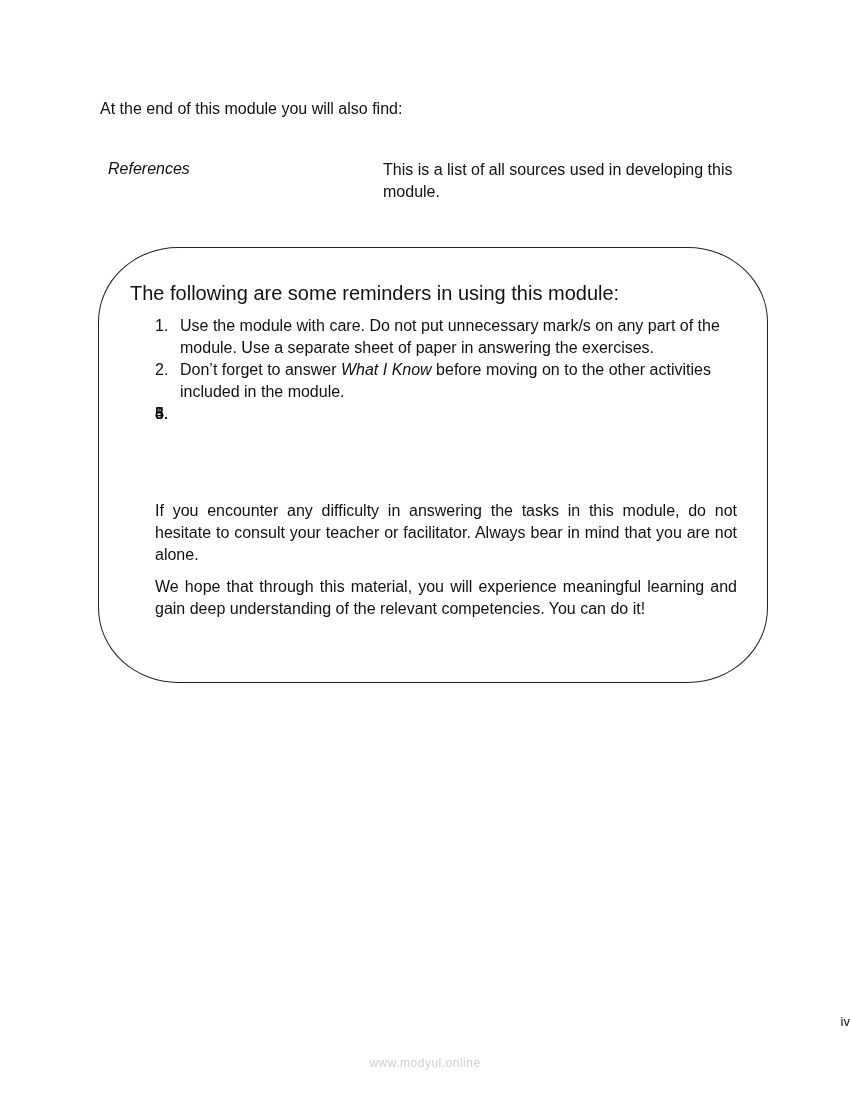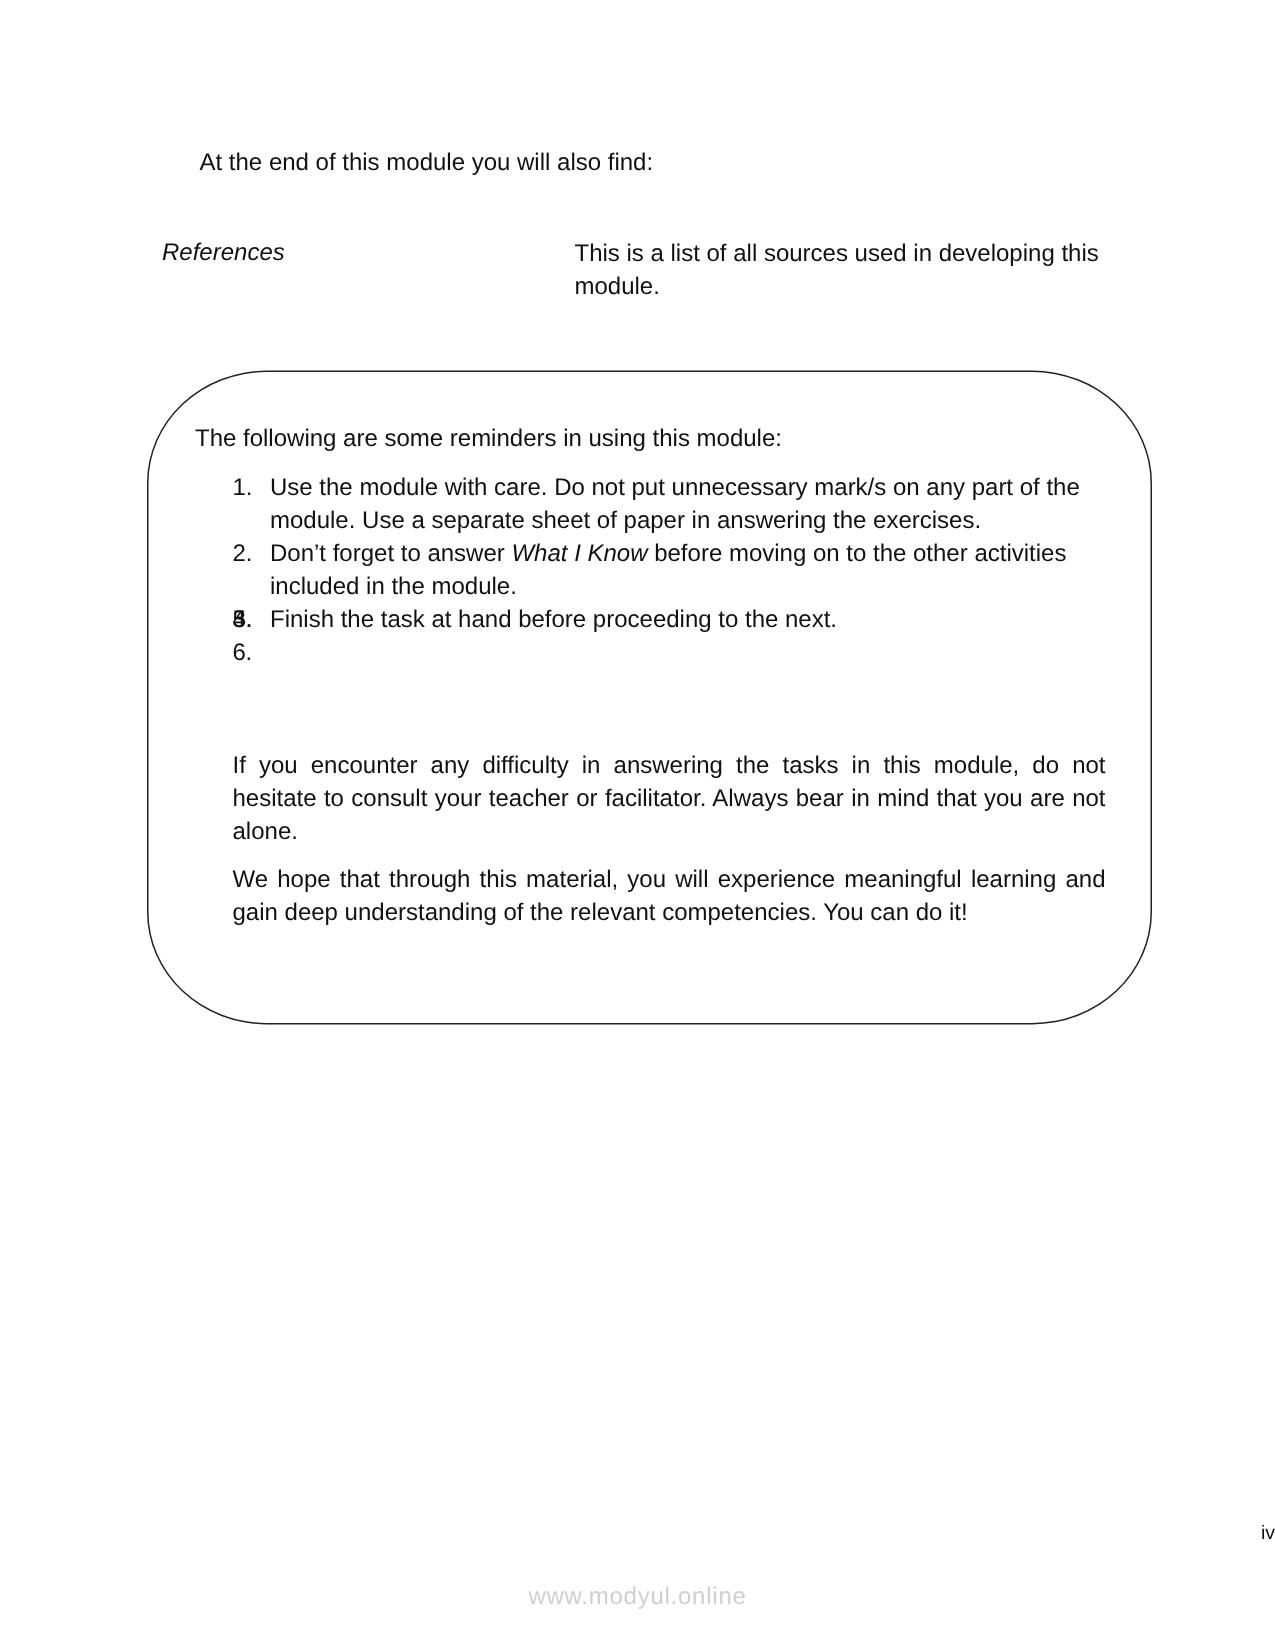--- a/index.html
+++ b/index.html
@@ -14,21 +14,20 @@
       overflow: hidden;
       font-family: "Liberation Sans", sans-serif;
       color: #111111;
     }
     .intro {
       position: absolute;
       left: 100px;
       top: 99px;
       font-size: 16px;
       line-height: 20px;
-      margin-left: 33px;
     }
     .ref-term {
       position: absolute;
       left: 108px;
       top: 159px;
       font-size: 16px;
       font-weight: normal;
       font-style: italic;
       line-height: 20px;
     }
@@ -47,21 +46,21 @@
       width: 670px;
       height: 436px;
       box-sizing: border-box;
       border: 1px solid #222222;
       border-radius: 80px / 75px;
     }
     .box-heading {
       position: absolute;
       left: 130px;
       top: 283px;
-      font-size: 16px;
+      font-size: 20px;
       line-height: 20px;
     }
     .reminders {
       position: absolute;
       left: 155px;
       top: 315px;
       width: 585px;
       margin: 0;
       padding: 0;
       list-style: none;
@@ -98,21 +97,21 @@
       top: 1014px;
       text-align: right;
       font-size: 13px;
     }
     .watermark {
       position: absolute;
       left: 0;
       width: 850px;
       top: 1056px;
       text-align: center;
-      font-size: 16px;
+      font-size: 12px;
       color: #cfcfcf;
       letter-spacing: 0.5px;
     }
   </style>
 </head>
 <body>
 
 <div class="intro">At the end of this module you will also find:</div>
 
 <div class="ref-term">References</div>
@@ -132,21 +131,20 @@
     <span><span>Don’t forget to answer </span><em>What I Know</em><span> before moving on to the other activities included in the module.</span></span>
   </li>
   <li>
     <span class="num">3.</span>
   </li>
   <li class="tight">
     <span class="num">4.</span>
   </li>
   <li>
     <span class="num">5.</span>
-    <span>Finish the task at hand before proceeding to the next.</span>
   </li>
   <li class="tight">
     <span class="num">6.</span>
   </li>
 </ol>
 
 <p class="para para1">If you encounter any difficulty in answering the tasks in this module, do not hesitate to consult your teacher or facilitator. Always bear in mind that you are not alone.</p>
 <p class="para para2">We hope that through this material, you will experience meaningful learning and gain deep understanding of the relevant competencies. You can do it!</p>
 
 <div class="page-number">iv</div>

